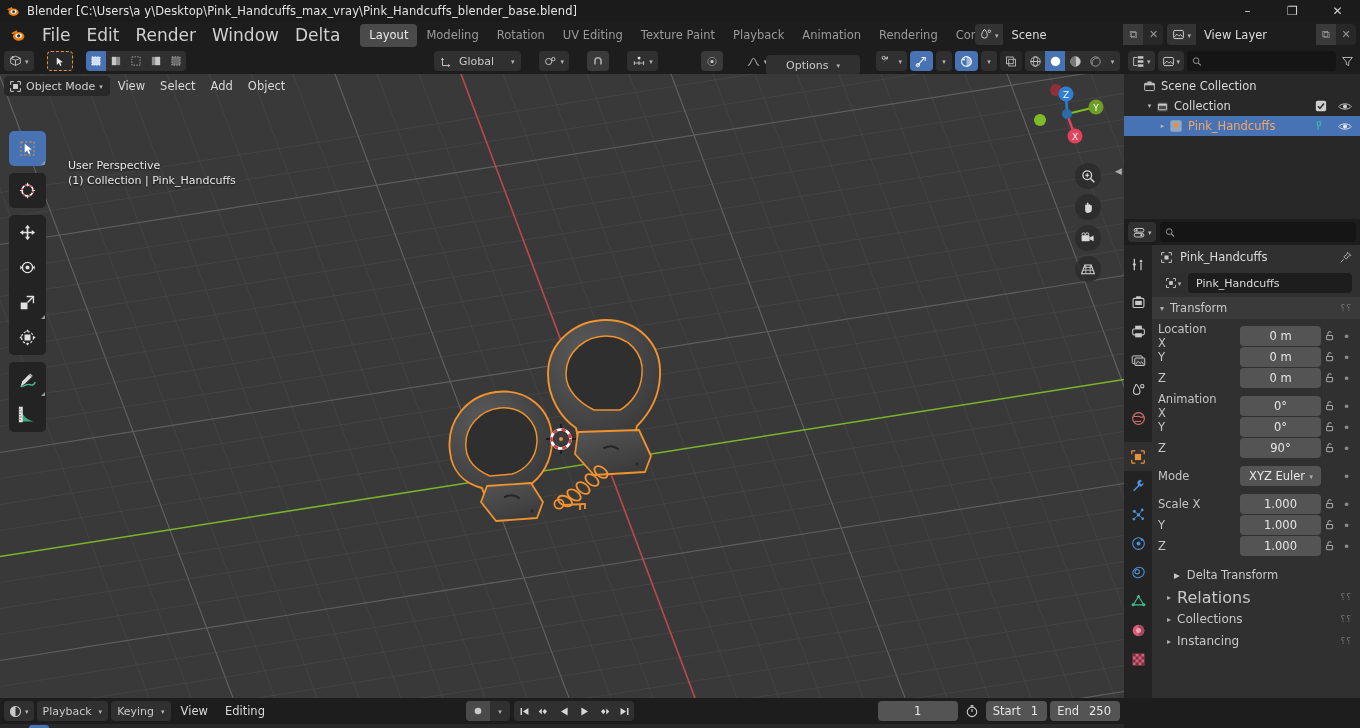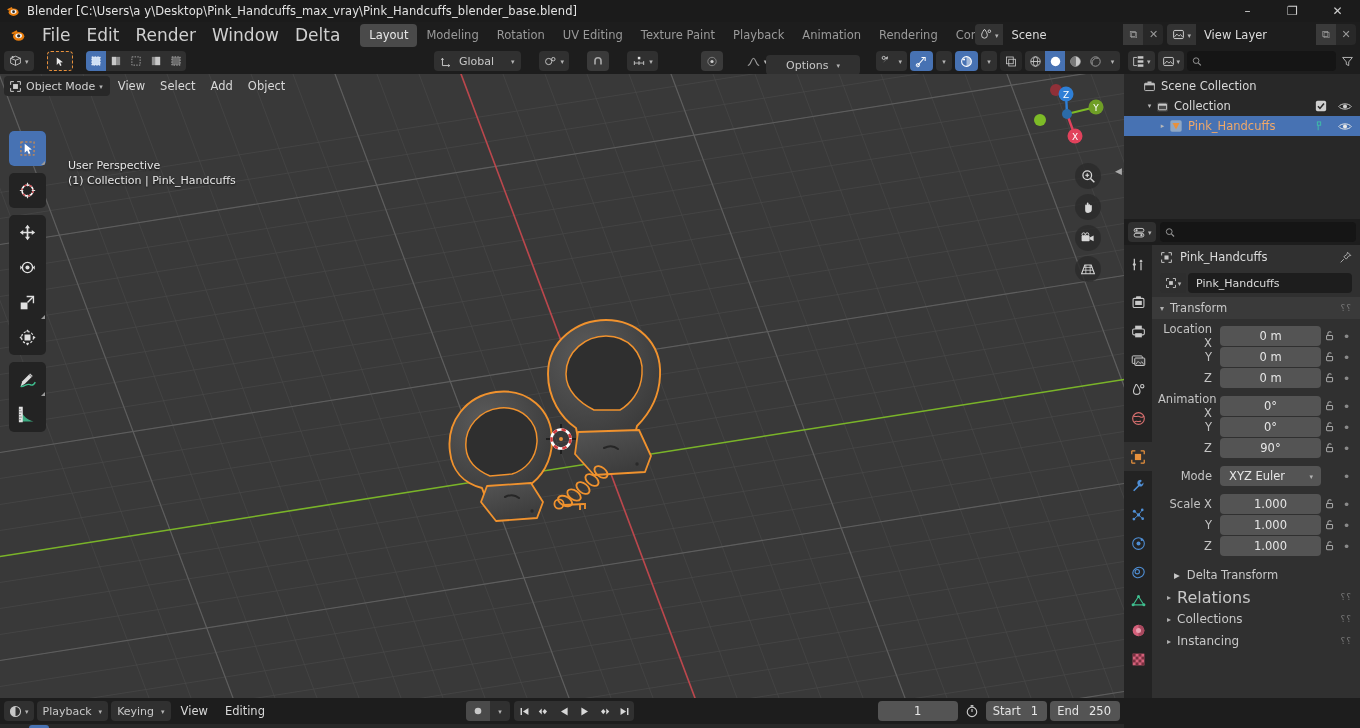--- a/index.html
+++ b/index.html
@@ -126,23 +126,23 @@
     display:flex; align-items:center; justify-content:center; gap:1px; }
   .pnamefield { flex:1; height:20px; background:#1d1d1d; border-radius:0 4px 4px 0;
     display:flex; align-items:center; padding-left:8px; color:#dcdcdc; margin-left:2px;
     border-radius:4px; }
   .panelhead { height:22px; display:flex; align-items:center; gap:6px; padding:0 8px;
     color:#c8c8c8; font-size:11.5px; position:relative; }
   .panelhead.open { background:#3a3a3a; }
   .panelhead .tri { font-size:8px; color:#b0b0b0; }
   .grip { position:absolute; right:8px; color:#777; font-size:9px; letter-spacing:1px; }
   .prow { height:20px; display:flex; align-items:center; margin:0 6px 1px 6px; }
-  .plabel { width:62px; text-align:right; padding-right:8px; color:#c4c4c4; font-size:11.5px; }
+  .plabel { width:62px; text-align:left; padding-right:8px; color:#c4c4c4; font-size:11.5px; }
   .pfield { flex:1; height:20px; background:#545454; border-radius:4px; display:flex;
-    align-items:center; justify-content:center; color:#e6e6e6; font-size:11.5px; }
+    align-items:center; justify-content:center; color:#e6e6e6; font-size:11.5px;margin-left:20px; }
   .pfield.drop { justify-content:flex-start; padding-left:9px; position:relative; background:#545454;}
   .pfield.drop .dc { position:absolute; right:8px; font-size:7px; }
   .plock { width:18px; display:flex; align-items:center; justify-content:center; }
   .pdot { width:15px; display:flex; align-items:center; justify-content:center;
     color:#8a8a8a; font-size:13px; }
   .subpanel { height:22px; display:flex; align-items:center; gap:7px; padding-left:22px;
     color:#c8c8c8; font-size:11.5px; }
   .rowgap { height:7px; }
 
   

